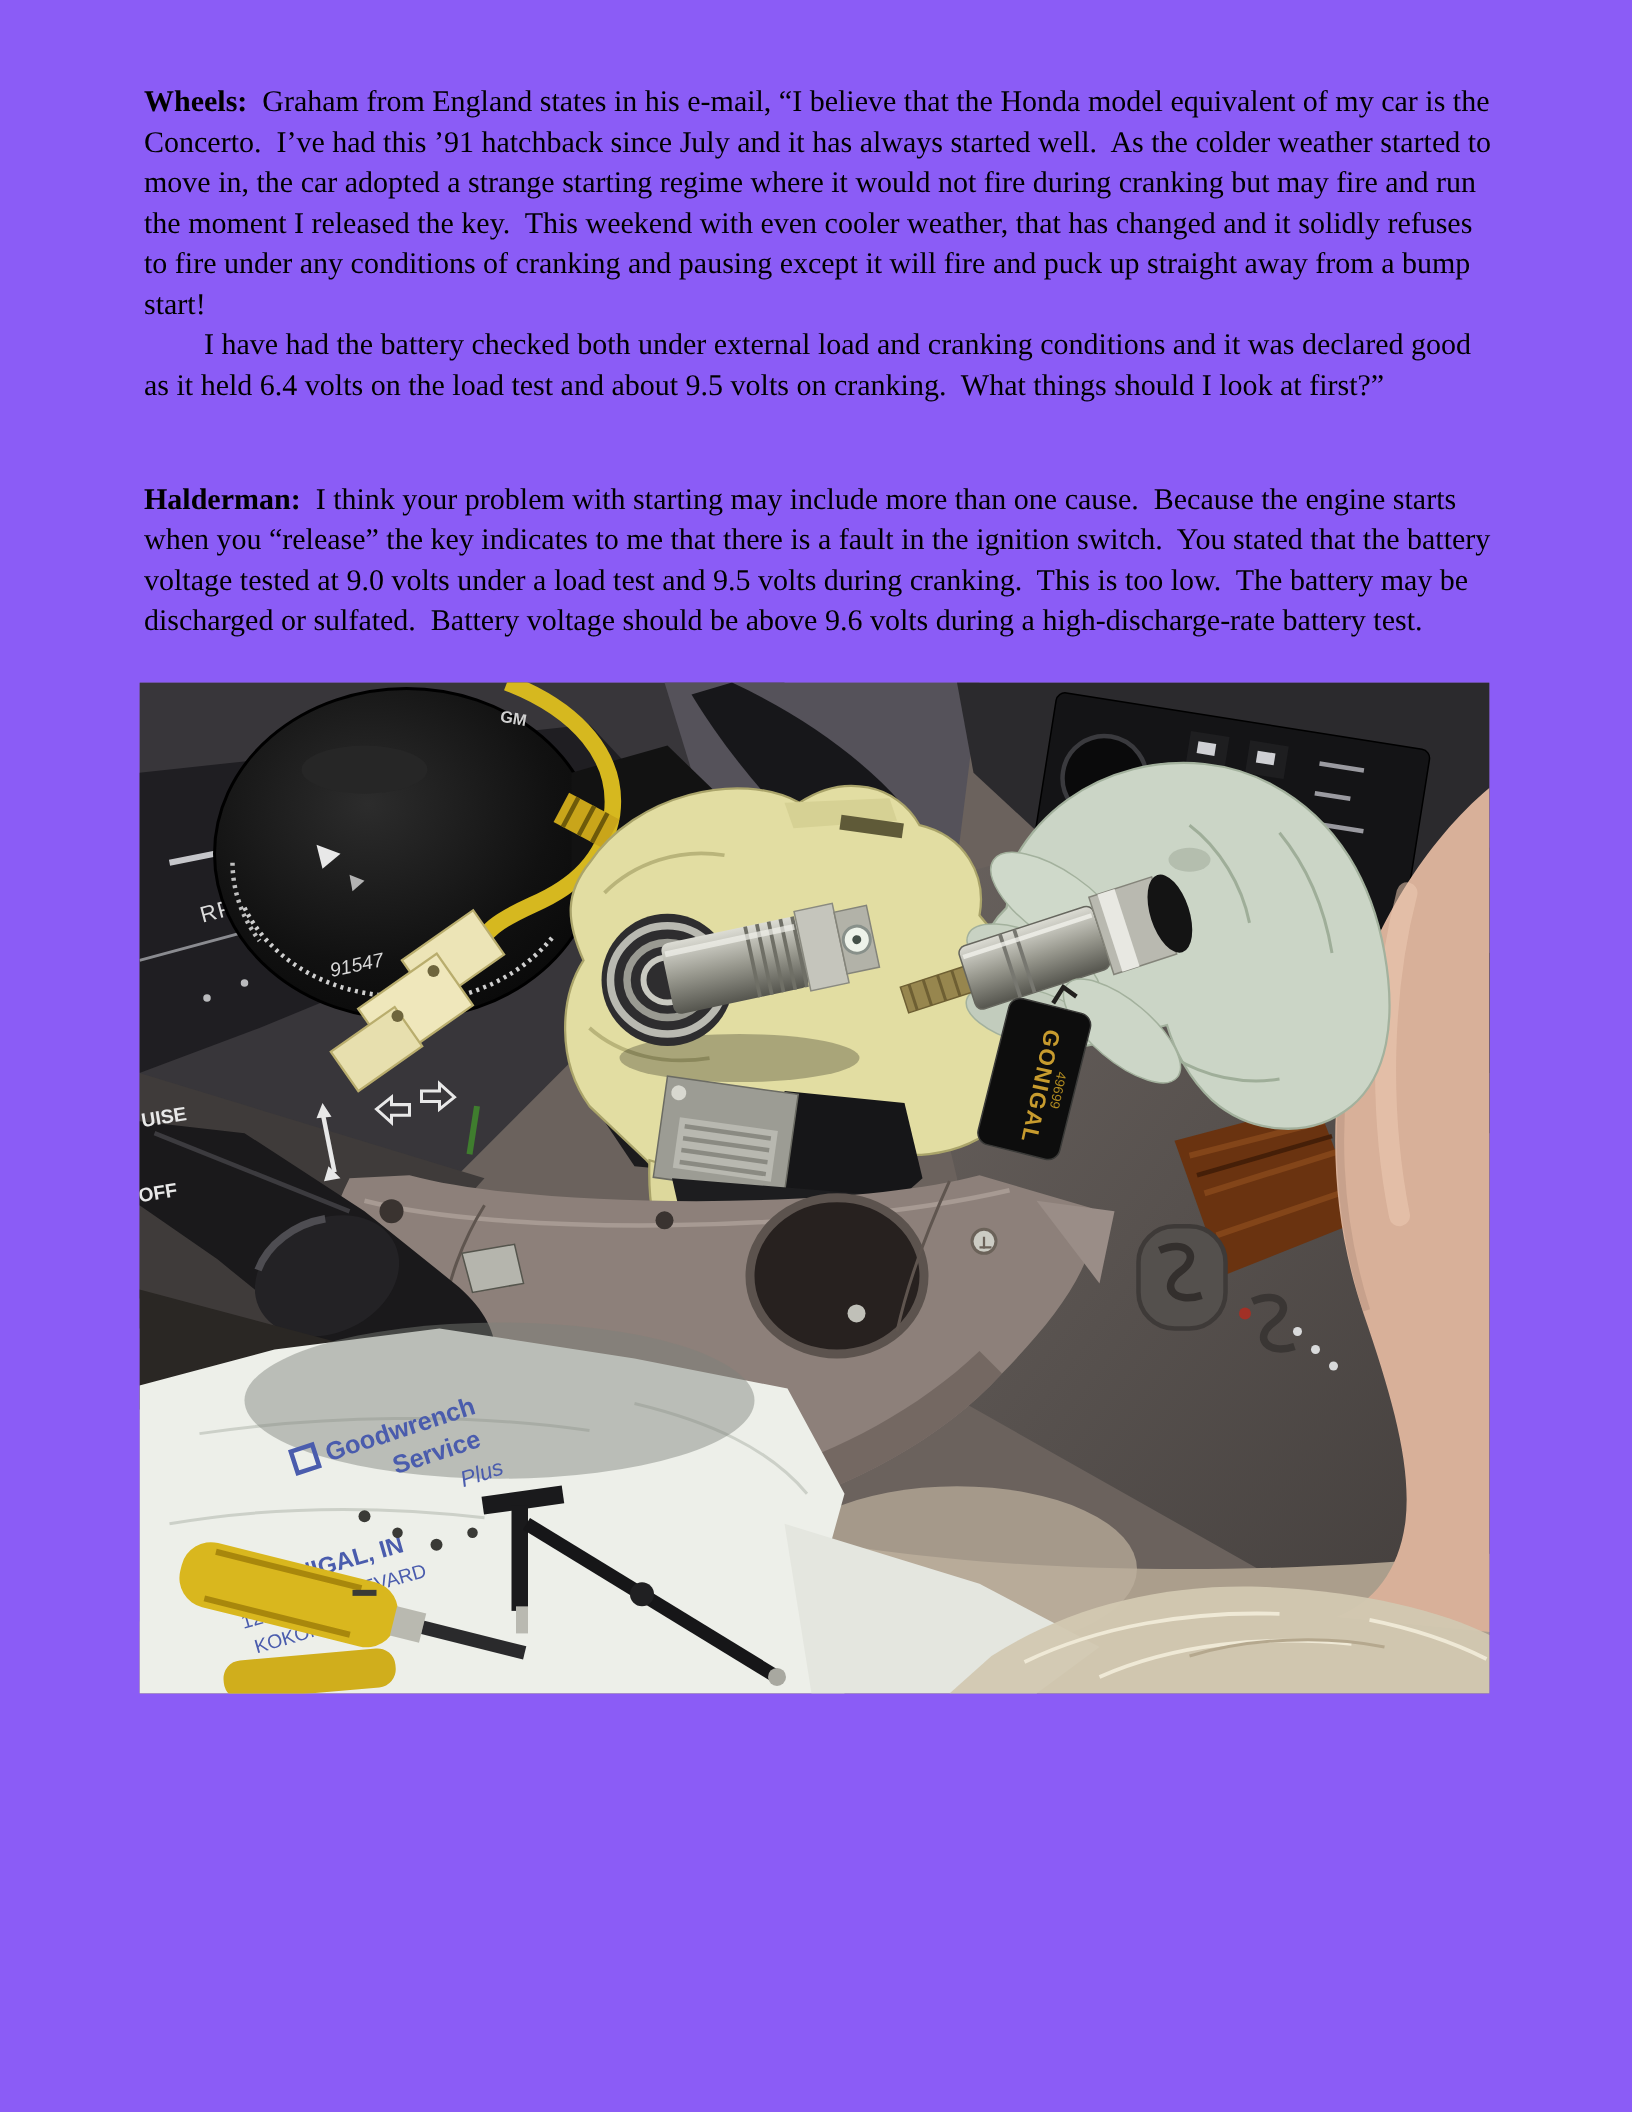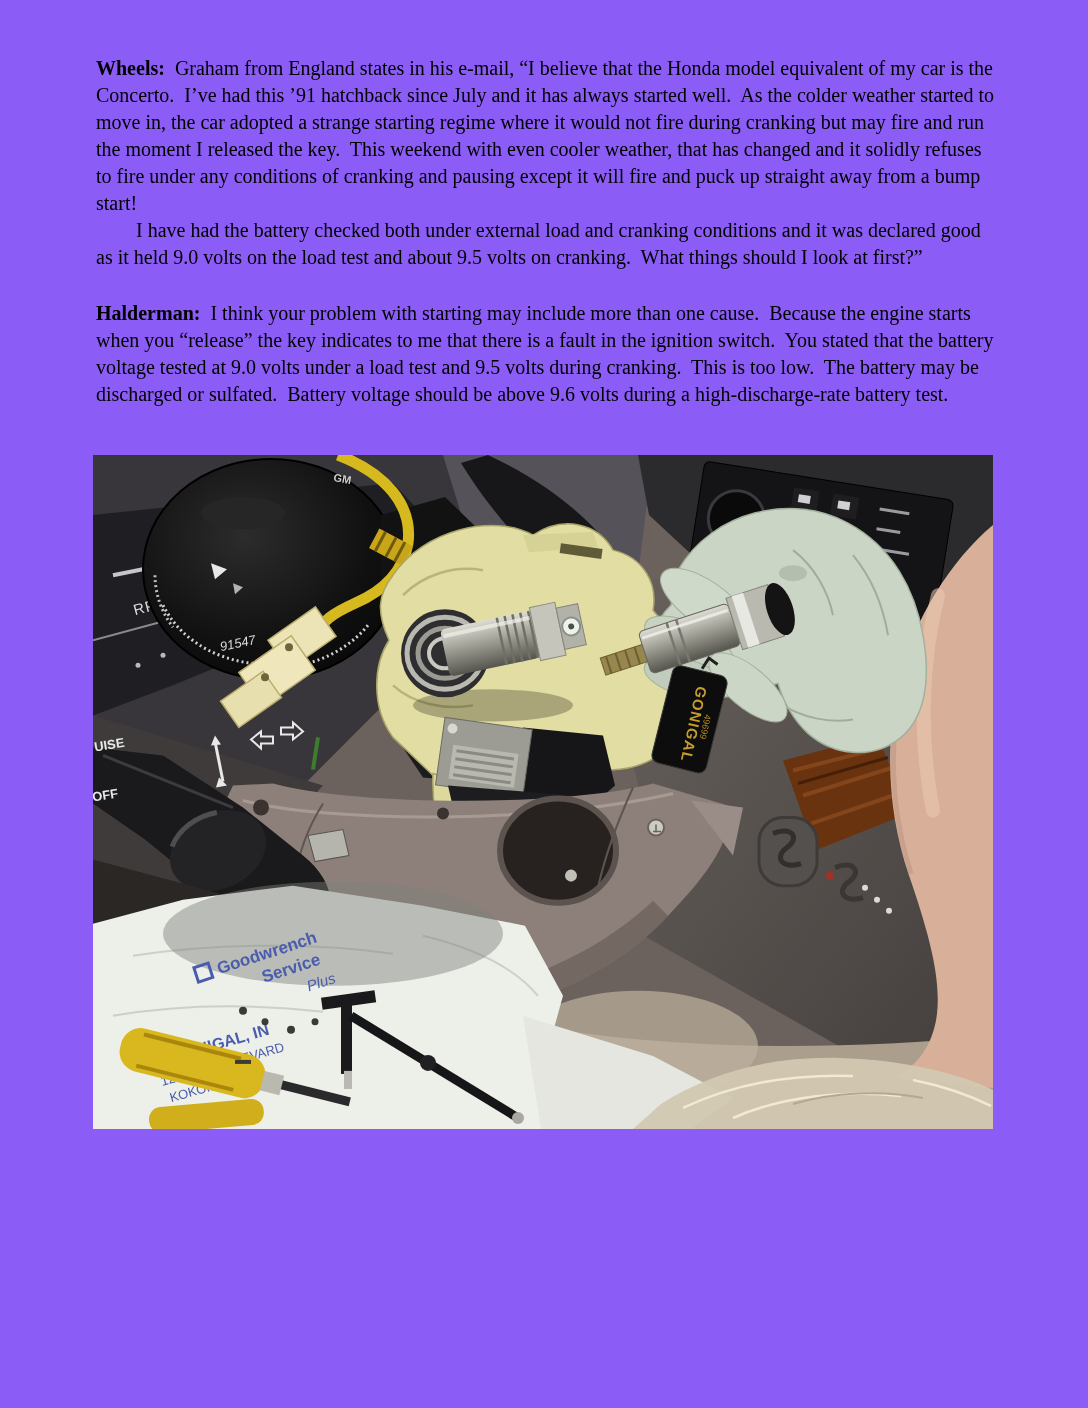--- a/index.html
+++ b/index.html
@@ -2,33 +2,33 @@
 <html><head>
 <meta charset="utf-8">
 <style>
   html,body{margin:0;padding:0;background:#ffffff;}
   .canvas{position:relative;width:1088px;height:1408px;background:#8b5cf6;overflow:hidden;
           font-family:"Liberation Serif", serif;color:#000;}
   .para{position:absolute;left:96px;width:900px;font-size:20px;line-height:27px;margin:0;}
   .para b{font-weight:bold;}
   .para span{white-space:pre-wrap;}
   .q{top:55px;}
-  .a{top:300px;}
+  .a{top:320px;}
   .indent{padding-left:40px;}
   .photo{position:absolute;left:93px;top:455px;width:900px;height:674px;}
   .photo svg{display:block;width:100%;height:100%;}
   text{font-family:"Liberation Sans", sans-serif;}
 </style>
 </head>
 <body>
 
 <div class="canvas">
 
   <p class="para q"><b>Wheels:</b><span>  Graham from England states in his e-mail, “I believe that the Honda model equivalent of my car is the Concerto.  I’ve had this ’91 hatchback since July and it has always started well.  As the colder weather started to move in, the car adopted a strange starting regime where it would not fire during cranking but may fire and run the moment I released the key.  This weekend with even cooler weather, that has changed and it solidly refuses to fire under any conditions of cranking and pausing except it will fire and puck up straight away from a bump start!</span><br>
-  <span class="indent">I have had the battery checked both under external load and cranking conditions and it was declared good as it held 9.0 volts on the load test and about 9.5 volts on cranking.  What things should I look at first?”</span></p>
+  <span class="indent">I have had the battery checked both under external load and cranking conditions and it was declared good as it held 6.4 volts on the load test and about 9.5 volts on cranking.  What things should I look at first?”</span></p>
 
   <p class="para a"><b>Halderman:</b><span>  I think your problem with starting may include more than one cause.  Because the engine starts when you “release” the key indicates to me that there is a fault in the ignition switch.  You stated that the battery voltage tested at 9.0 volts under a load test and 9.5 volts during cranking.  This is too low.  The battery may be discharged or sulfated.  Battery voltage should be above 9.6 volts during a high-discharge-rate battery test.</span></p>
 
   <div class="photo">
   <svg viewBox="0 0 900 673" preserveAspectRatio="none">
     <defs>
       <linearGradient id="metal" x1="0" y1="0" x2="0" y2="1">
         <stop offset="0" stop-color="#dcdcd4"></stop>
             <stop offset="0.5" stop-color="#98988e"></stop>
             <stop offset="1" stop-color="#55554e"></stop>

